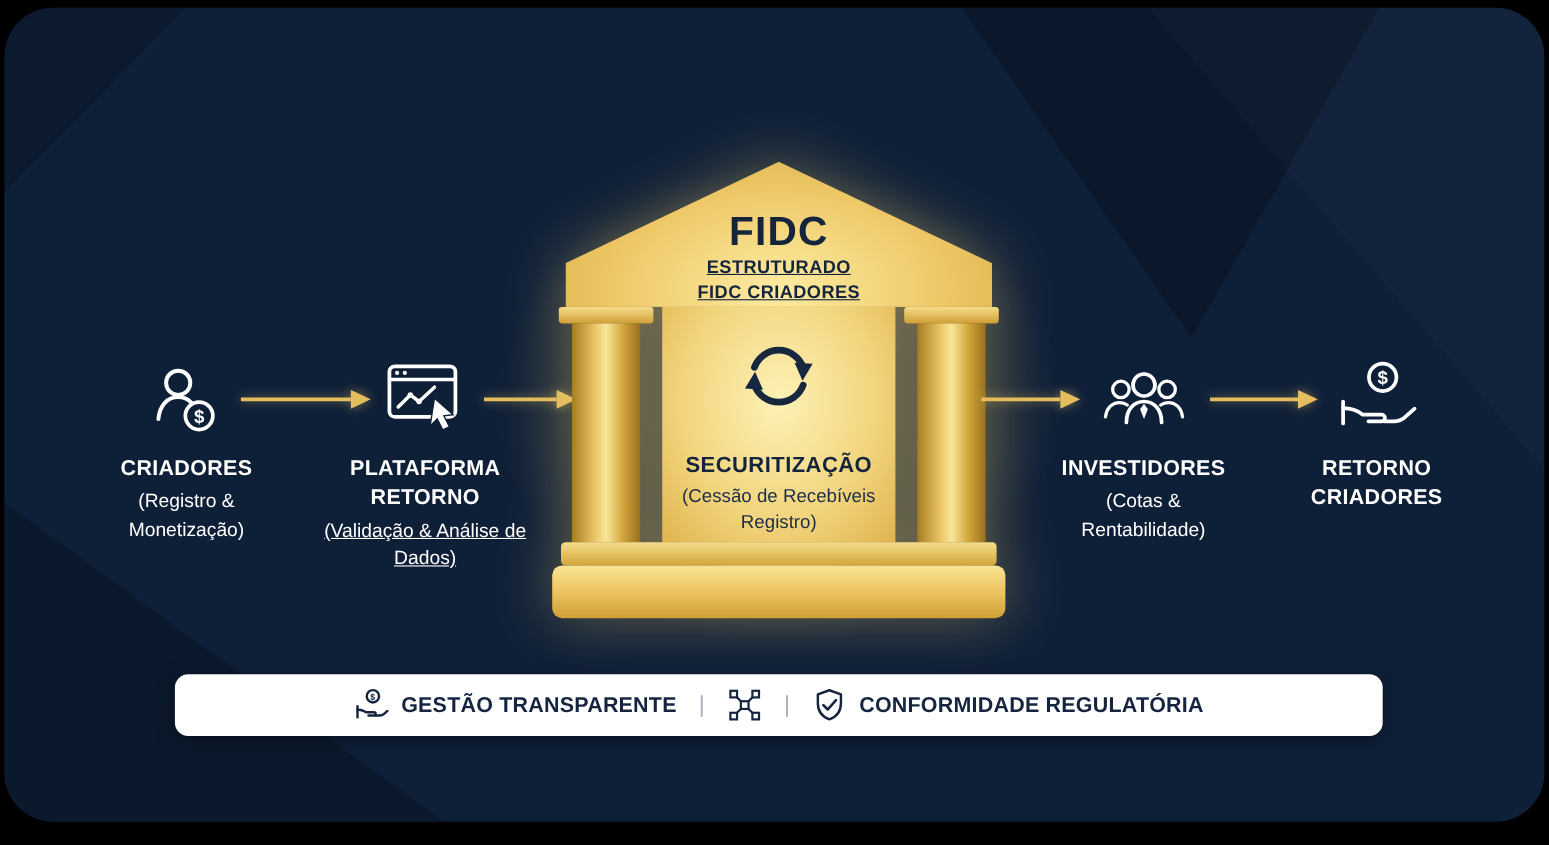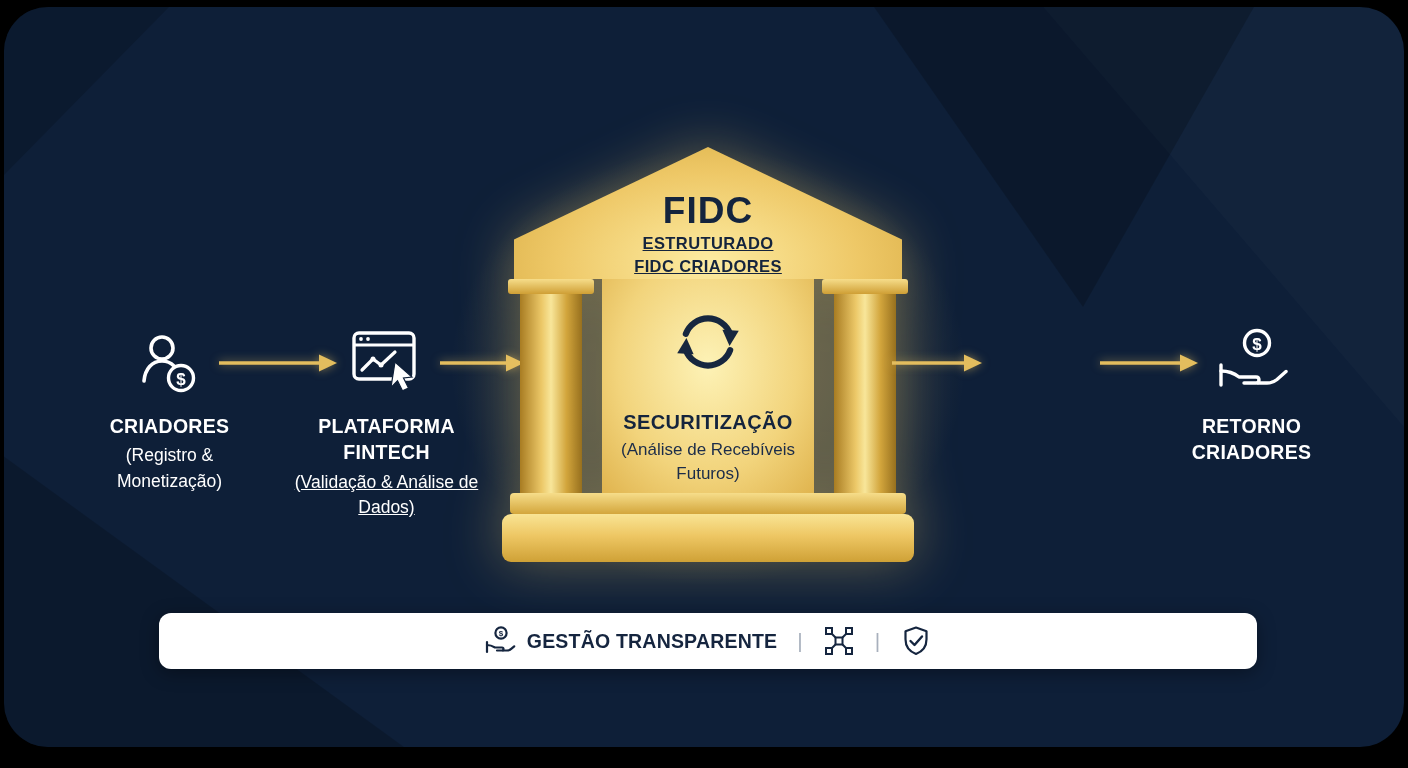--- a/index.html
+++ b/index.html
@@ -113,21 +113,21 @@
           <rect x="6" y="4" width="60" height="46" rx="5" fill="none" stroke="#fff" stroke-width="3.4"></rect>
           <line x1="6" y1="16" x2="66" y2="16" stroke="#fff" stroke-width="3"></line>
           <circle cx="13" cy="10" r="1.9" fill="#fff"></circle>
             <circle cx="20" cy="10" r="1.9" fill="#fff"></circle>
           <polyline points="14,41 25,30 33,36 47,23" fill="none" stroke="#fff" stroke-width="3.2" stroke-linecap="round" stroke-linejoin="round"></polyline>
           <circle cx="25" cy="30" r="2.5" fill="#fff"></circle>
             <circle cx="33" cy="36" r="2.5" fill="#fff"></circle>
           <path d="M47 33 l17 15 -8.5 1 5 10 -6 2.8 -5-10 -6.5 6.5 z" fill="#fff" stroke="#0e1f38" stroke-width="1.2"></path>
         </svg>
       </div>
-      <div class="step-title">PLATAFORMA FINTECH</div>
+      <div class="step-title">PLATAFORMA RETORNO</div>
       <div class="step-sub">(Validação &amp; Análise de Dados)</div>
     </div>
 
     <div class="arrow a2">
       <svg width="88" height="26" viewBox="0 0 88 26">
         <line x1="2" y1="13" x2="68" y2="13" stroke="#e3bd5e" stroke-width="3.5"></line>
         <polygon points="68,4.5 86,13 68,21.5" fill="#e3bd5e"></polygon>
       </svg>
     </div>
 
@@ -142,33 +142,48 @@
       <div class="shaft shaft-left"></div>
       <div class="shaft shaft-right"></div>
       <div class="cella">
         <svg width="78" height="78" viewBox="0 0 76 76">
           <path d="M16.4 30.1 A23 23 0 0 1 59.6 30.1" fill="none" stroke="#17273f" stroke-width="6" stroke-linecap="round"></path>
           <polygon points="52,26 68,27 59,42" fill="#17273f"></polygon>
           <path d="M59.6 45.9 A23 23 0 0 1 16.4 45.9" fill="none" stroke="#17273f" stroke-width="6" stroke-linecap="round"></path>
           <polygon points="24,50 8,49 17,34" fill="#17273f"></polygon>
         </svg>
         <div class="cella-label">SECURITIZAÇÃO</div>
-        <div class="cella-sub">(Análise de Recebíveis Futuros)</div>
+        <div class="cella-sub">(Cessão de Recebíveis Registro)</div>
       </div>
       <div class="base1"></div>
       <div class="base2"></div>
     </div>
 
     <div class="arrow a3">
       <svg width="94" height="26" viewBox="0 0 94 26">
         <line x1="2" y1="13" x2="74" y2="13" stroke="#e3bd5e" stroke-width="3.5"></line>
         <polygon points="74,4.5 92,13 74,21.5" fill="#e3bd5e"></polygon>
       </svg>
     </div>
 
+    <div class="step s3">
+      <div class="step-icon">
+        <svg width="82" height="74" viewBox="0 0 82 74">
+          <circle cx="20" cy="27" r="7.5" fill="none" stroke="#fff" stroke-width="3"></circle>
+          <path d="M6 52 c1-8 6-13 13-13 c2.5 0 4.8 0.8 6.8 2.2" fill="none" stroke="#fff" stroke-width="3" stroke-linecap="round"></path>
+          <circle cx="62" cy="27" r="7.5" fill="none" stroke="#fff" stroke-width="3"></circle>
+          <path d="M76 52 c-1-8 -6-13 -13-13 c-2.5 0-4.8 0.8-6.8 2.2" fill="none" stroke="#fff" stroke-width="3" stroke-linecap="round"></path>
+          <circle cx="41" cy="23" r="10" fill="none" stroke="#fff" stroke-width="3.4"></circle>
+          <path d="M25 57 c0-12 7-19 16-19 s16 7 16 19" fill="none" stroke="#fff" stroke-width="3.4" stroke-linecap="round"></path>
+          <path d="M41 40 l-3.5 5 3.5 9 3.5-9 z" fill="#fff"></path>
+        </svg>
+      </div>
+      <div class="step-title">INVESTIDORES</div>
+      <div class="step-sub">(Cotas &amp; Rentabilidade)</div>
+    </div>
 
     <div class="arrow a4">
       <svg width="102" height="26" viewBox="0 0 102 26">
         <line x1="2" y1="13" x2="82" y2="13" stroke="#e3bd5e" stroke-width="3.5"></line>
         <polygon points="82,4.5 100,13 82,21.5" fill="#e3bd5e"></polygon>
       </svg>
     </div>
 
     <div class="step s4">
       <div class="step-icon">
@@ -207,16 +222,17 @@
           <line x1="9" y1="23" x2="12.5" y2="19.5" stroke="#15253f" stroke-width="2"></line>
           <line x1="23" y1="23" x2="19.5" y2="19.5" stroke="#15253f" stroke-width="2"></line>
         </svg>
       </div>
       <span class="fsep">|</span>
       <div class="fitem">
         <svg width="32" height="32" viewBox="0 0 32 32">
           <path d="M16 2.5 l10.5 3.8 v8 c0 8-5.2 12.7-10.5 14.7 c-5.3-2-10.5-6.7-10.5-14.7 v-8 z" fill="none" stroke="#15253f" stroke-width="2.2" stroke-linejoin="round"></path>
           <polyline points="10.5,16 14.5,20 22,11.5" fill="none" stroke="#15253f" stroke-width="2.4" stroke-linecap="round" stroke-linejoin="round"></polyline>
         </svg>
+        <span>CONFORMIDADE REGULATÓRIA</span>
       </div>
     </div>
   </div>
 </div>
 
 </body></html>

